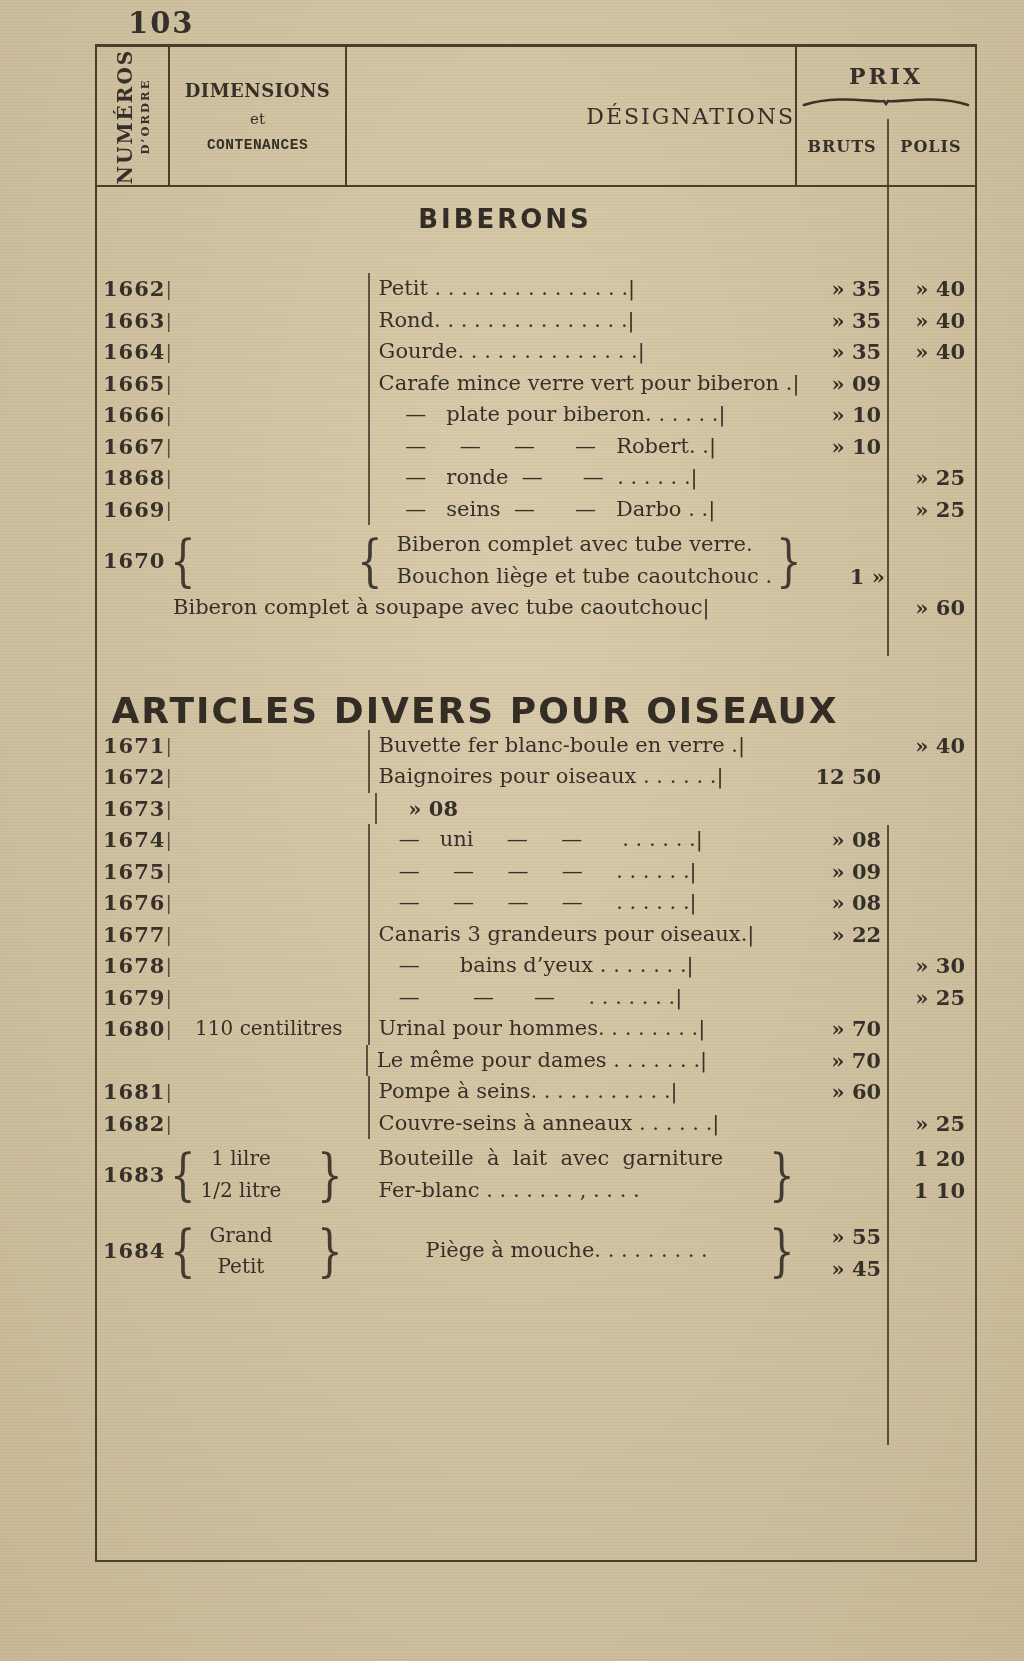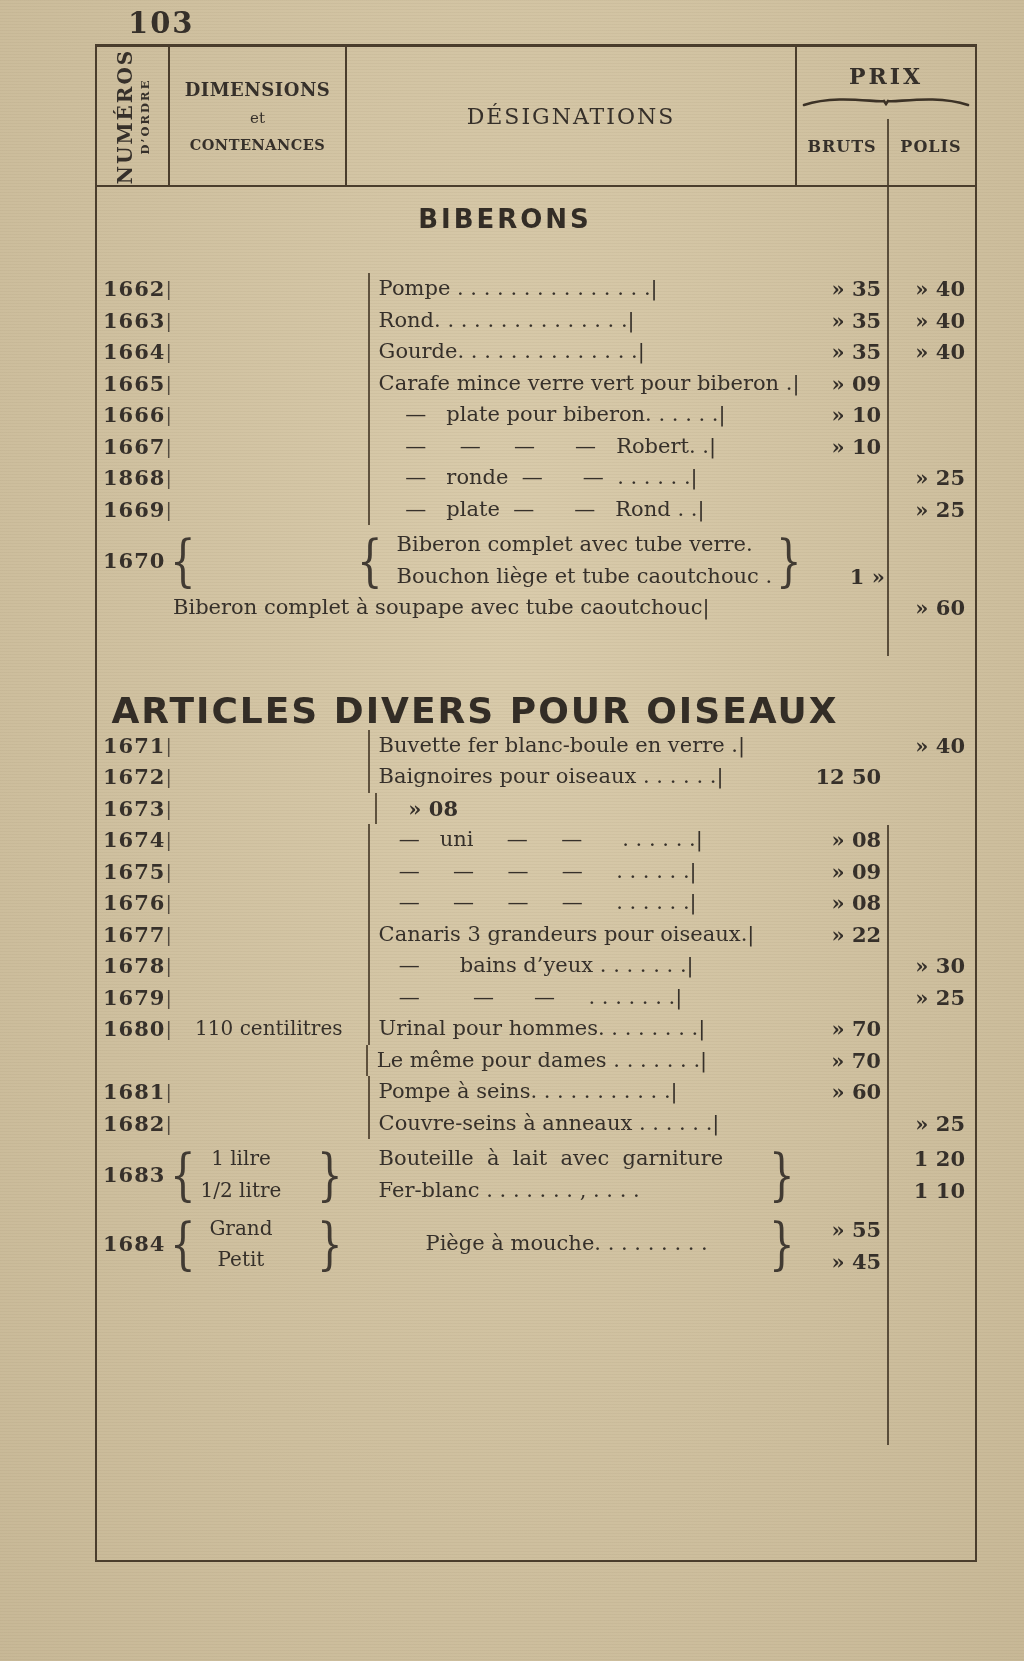--- a/index.html
+++ b/index.html
@@ -33,37 +33,37 @@
   
   .thead{height:140px;display:flex;border-bottom:2px solid var(--line);box-sizing:border-box;}
   .th{box-sizing:border-box;}
   .th-num{width:73px;border-right:2px solid var(--line);display:flex;align-items:center;justify-content:center;overflow:visible;}
   .rot{transform:rotate(-90deg);display:flex;flex-direction:column;align-items:center;gap:1px;white-space:nowrap;}
   .rot .l1{font-size:20px;font-weight:bold;letter-spacing:2px;}
   .rot .l2{font-size:11.5px;font-weight:bold;letter-spacing:2px;}
   .th-dim{width:177px;border-right:2px solid var(--line);display:flex;flex-direction:column;justify-content:center;align-items:center;gap:9px;text-align:center;}
   .th-dim .l1{font-size:18px;font-weight:bold;letter-spacing:.5px;}
   .th-dim .l2{font-size:15px;}
-  .th-dim .l3{font-size:14.5px;font-weight:bold;letter-spacing:.5px;}
-  .th-des{width:450px;border-right:2px solid var(--line);display:flex;align-items:center;justify-content:center;font-size:22px;letter-spacing:2px;}
+  .th-dim .l3{font-size:14.5px;font-weight:bold;letter-spacing:.5px;font-family:Liberation Mono, monospace;}
+  .th-des{width:450px;border-right:2px solid var(--line);display:flex;align-items:center;justify-content:flex-end;font-size:22px;letter-spacing:2px;}
   .th-prix{flex:1;display:flex;flex-direction:column;align-items:center;}
   .prix-label{margin-top:16px;font-size:22px;font-weight:bold;letter-spacing:3px;}
   .prix-brace{margin-top:4px;}
   .prix-cols{flex:1;display:flex;width:100%;}
   .prix-cols .pb{width:90px;display:flex;align-items:center;justify-content:center;font-size:16px;font-weight:bold;letter-spacing:1px;}
   .prix-cols .pp{flex:1;display:flex;align-items:center;justify-content:center;font-size:16px;font-weight:bold;letter-spacing:1px;}
   
   .h-main{font-family:"DejaVu Sans","Liberation Sans",sans-serif;font-weight:bold;text-align:center;color:#332d26;}
   #s1{font-size:26px;letter-spacing:3px;margin-top:14px;margin-bottom:36px;transform:translateX(-31px);line-height:36px;}
   #s1sub{font-size:19px;font-weight:bold;letter-spacing:1px;word-spacing:7px;text-align:center;margin-top:40px;line-height:28px;transform:translateX(-39px);}
   #s2{font-size:36px;letter-spacing:2px;margin-top:68px;transform:translateX(-61px);line-height:38px;}
   
   .t-row{display:flex;height:31.5px;line-height:31.5px;font-size:21px;}
   .t-tall{height:63px;margin-top:4px;}
-  .t-taller{height:66px;margin-top:5px;}
+  .t-taller{height:66px;margin-top:12px;}
   .c{box-sizing:border-box;position:relative;}
   .c-num{width:73px;display:flex;align-items:center;}
   .numtext{font-weight:bold;letter-spacing:1px;padding-left:6px;}
   .tick{margin-left:auto;margin-right:13px;opacity:.8;font-size:19px;}
   .c-dim{width:207px;border-right:2px solid rgba(74,61,44,.85);display:flex;}
   .t-tall .c-dim,.t-taller .c-dim{border-right:none;}
   .dimcol{flex:1;display:flex;flex-direction:column;justify-content:center;text-align:center;font-size:20px;}
   .dimline{height:31.5px;line-height:31.5px;}
   .c-des{width:450px;display:flex;}
   .c-desspan{width:627px;display:flex;}
@@ -121,21 +121,21 @@
 
     <div class="h-main" id="s1">BIBERONS</div>
     <div id="rows1">
         <div class="t-row">
           <div class="c c-num">
             <div class="numtext">1662</div>
             <div class="tick">|</div>
           </div>
           <div class="c c-dim"></div>
           <div class="c c-des">
-            <div class="descol"><div class="desline">Pompe . . . . . . . . . . . . . . .|</div></div>
+            <div class="descol"><div class="desline">Petit . . . . . . . . . . . . . . .|</div></div>
           </div>
           <div class="c c-bruts">
             <div class="price">» 35</div>
           </div>
           <div class="c c-polis">
             <div class="price">» 40</div>
           </div>
         </div>
         <div class="t-row">
           <div class="c c-num">
@@ -225,21 +225,21 @@
             <div class="price">» 25</div>
           </div>
         </div>
         <div class="t-row">
           <div class="c c-num">
             <div class="numtext">1669</div>
             <div class="tick">|</div>
           </div>
           <div class="c c-dim"></div>
           <div class="c c-des">
-            <div class="descol"><div class="desline">    —   plate  —      —   Rond . .|</div></div>
+            <div class="descol"><div class="desline">    —   seins  —      —   Darbo . .|</div></div>
           </div>
           <div class="c c-bruts"></div>
           <div class="c c-polis">
             <div class="price">» 25</div>
           </div>
         </div>
         <div class="t-row t-tall">
           <div class="c c-num">
             <div class="numtext">1670</div>
             <div class="brace open">{</div>

